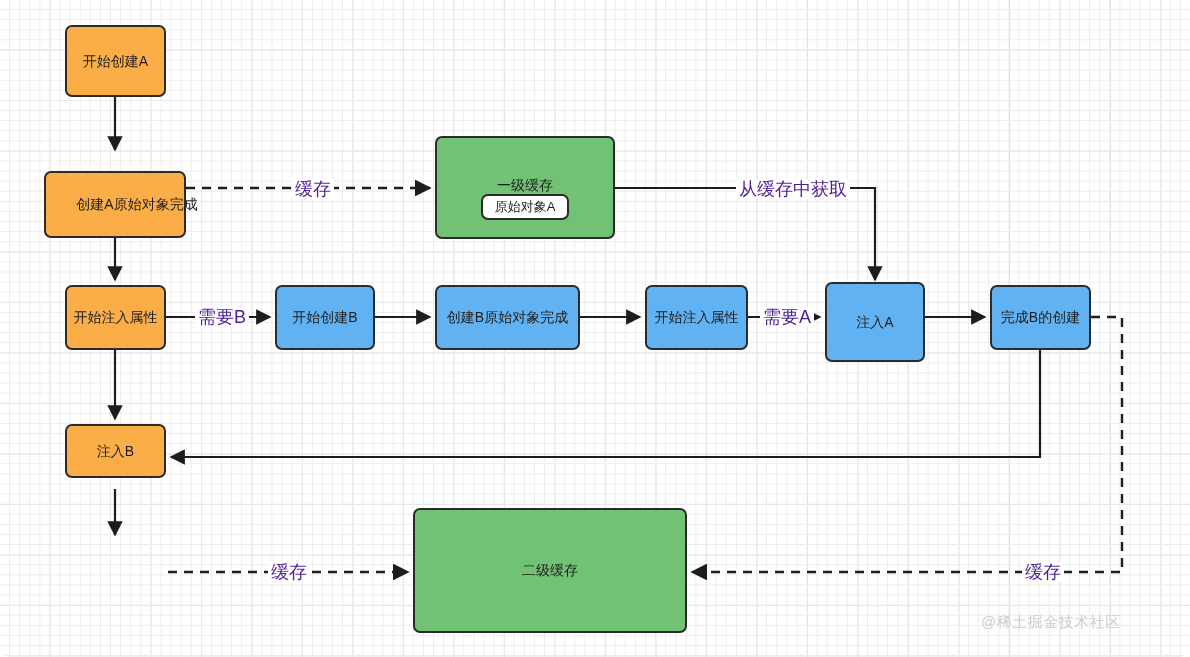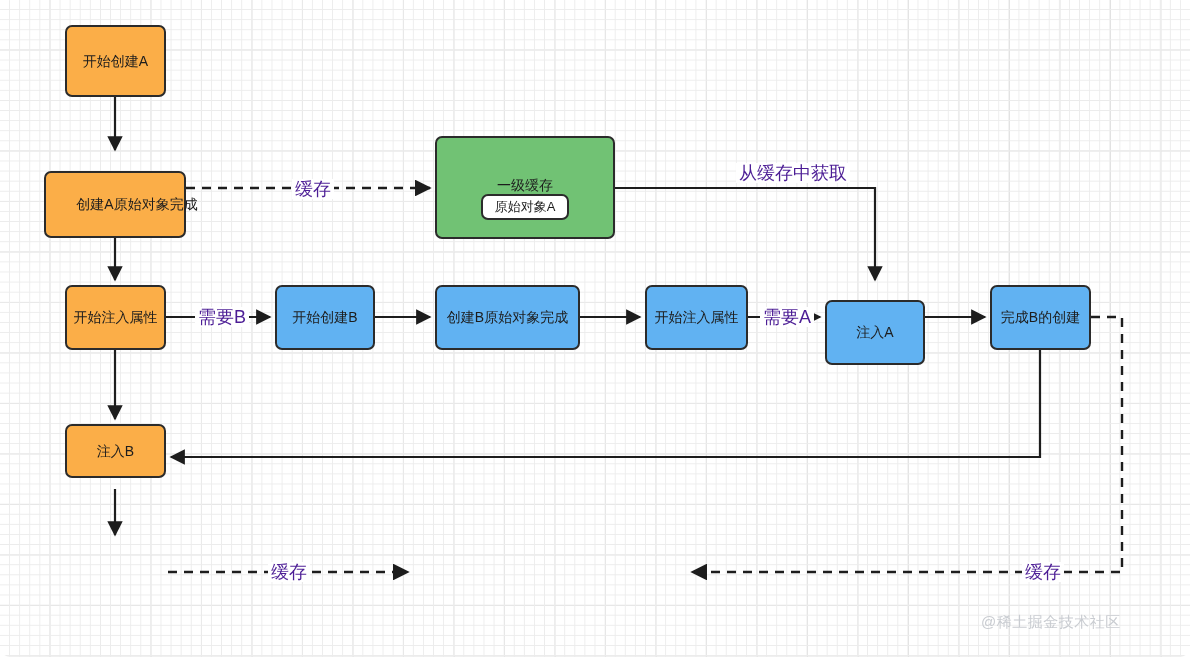--- a/index.html
+++ b/index.html
@@ -137,36 +137,39 @@
   </div>
 
   <div class="node blue" style="left:275px; top:285px; width:100px; height:65px;">
     <span>开始创建B</span>
   </div>
 
   <div class="node blue" style="left:645px; top:285px; width:103px; height:65px;">
     <span>开始注入属性</span>
   </div>
 
-  <div class="node blue" style="left:825px; top:300px; width:100px; height:65px;">
+  <div class="node blue" style="left:825px; top:282px; width:100px; height:80px;">
     <span>注入A</span>
   </div>
 
   <div class="node blue" style="left:990px; top:285px; width:101px; height:65px;">
     <span>完成B的创建</span>
   </div>
 
   <div class="node green" style="left:435px; top:136px; width:180px; height:103px;">
     <span class="green-title">一级缓存</span>
     <span class="inner-chip">原始对象A</span>
   </div>
 
+  <div class="node green tall" style="left:413px; top:508px; width:274px; height:125px;">
+    <span class="green-title">二级缓存</span>
+  </div>
 
   <div class="edge-label" style="left:313px; top:189px;">缓存</div>
-  <div class="edge-label" style="left:793px; top:173px;">从缓存中获取</div>
+  <div class="edge-label" style="left:793px; top:189px;">从缓存中获取</div>
   <div class="edge-label" style="left:222px; top:317px;">需要B</div>
   <div class="edge-label" style="left:787px; top:317px;">需要A</div>
   <div class="edge-label" style="left:289px; top:572px;">缓存</div>
   <div class="edge-label" style="left:1043px; top:572px;">缓存</div>
 
   <div class="watermark" style="left:981px; top:613px;">@稀土掘金技术社区</div>
 
 </div>
 
 </body></html>

